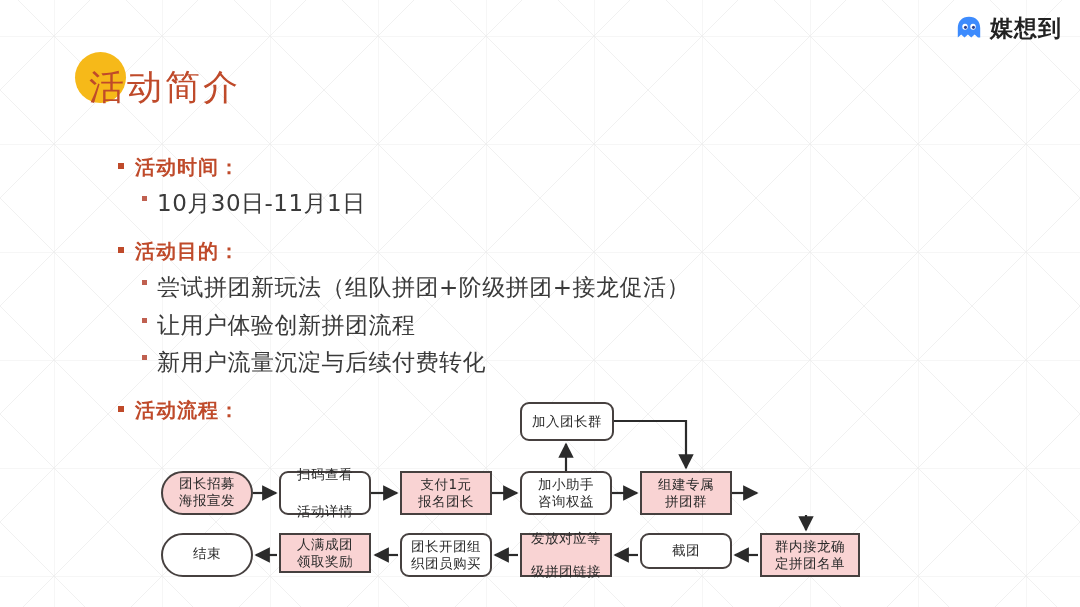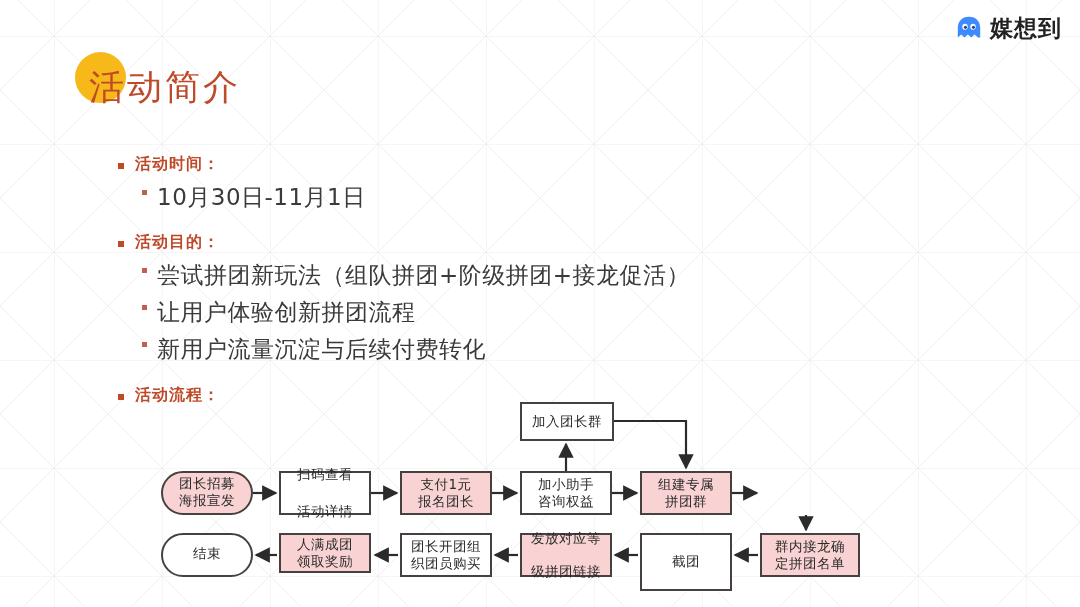--- a/index.html
+++ b/index.html
@@ -37,21 +37,21 @@
     font-family:"DejaVu Sans","Liberation Sans",sans-serif;
   }
   
   #content{position:absolute;left:118px;top:152px;width:760px;z-index:3;}
   .l1{display:flex;align-items:flex-start;margin-bottom:2px;}
   .l1 .sq{
     width:6px;height:6px;background:#bf4a2a;margin-top:11px;
     margin-right:11px;flex:0 0 auto;
   }
   .l1 .txt{
-    font-size:16px;font-weight:bold;color:#bf4a2a;letter-spacing:1px;
+    font-size:20px;font-weight:bold;color:#bf4a2a;letter-spacing:1px;
     line-height:1.55;font-family:"DejaVu Sans","Liberation Sans",sans-serif;
   }
   .l2{display:flex;align-items:flex-start;margin-left:24px;}
   .l2 .sq{
     width:5px;height:5px;background:#c06050;margin-top:11px;
     margin-right:10px;flex:0 0 auto;
   }
   .l2 .txt{
     font-size:23px;color:#3a3a3a;letter-spacing:0.5px;line-height:1.62;
     font-family:"DejaVu Sans","Liberation Sans",sans-serif;
@@ -60,21 +60,21 @@
   
   #flow{position:absolute;left:0;top:0;width:1080px;height:607px;z-index:2;}
   .node{
     position:absolute;box-sizing:border-box;
     display:flex;flex-direction:column;align-items:center;justify-content:center;
     border:2px solid #46403f;
     font-size:13.5px;color:#2b2b2b;line-height:1.28;text-align:center;
     letter-spacing:0.5px;
     font-family:"DejaVu Sans","Liberation Sans",sans-serif;
   }
-  .node.white{background:#ffffff;}
+  .node.white{background:#ffffff;border-radius:9px;}
   .node.pink{background:#f9d3d3;}
   .node.cap{border-radius:22px;font-family:Liberation Mono, monospace;}
   #flow-arrows{position:absolute;left:0;top:0;width:1080px;height:607px;}
 </style>
 </head>
 <body>
 
 <svg id="bg-grid" viewBox="0 0 1080 607" xmlns="http://www.w3.org/2000/svg">
   <defs>
     <pattern id="cell" width="108" height="108" patternUnits="userSpaceOnUse" x="54" y="36">
@@ -186,21 +186,21 @@
       <span>咨询权益</span>
     </div>
     <div class="node pink" style="left: 640px; top: 471px; width: 92px; height: 44px;">
       <span>组建专属</span>
       <span>拼团群</span>
     </div>
     <div class="node pink" style="left: 760px; top: 533px; width: 100px; height: 44px;">
       <span>群内接龙确</span>
       <span>定拼团名单</span>
     </div>
-    <div class="node white" style="left: 640px; top: 533px; width: 92px; height: 58px;">
+    <div class="node white" style="left: 640px; top: 533px; width: 92px; height: 36px;">
       <span>截团</span>
     </div>
     <div class="node pink" style="left: 520px; top: 533px; width: 92px; height: 44px; gap: 16px;">
       <span>发放对应等</span>
       <span>级拼团链接</span>
     </div>
     <div class="node white" style="left: 400px; top: 533px; width: 92px; height: 44px;">
       <span>团长开团组</span>
       <span>织团员购买</span>
     </div>

